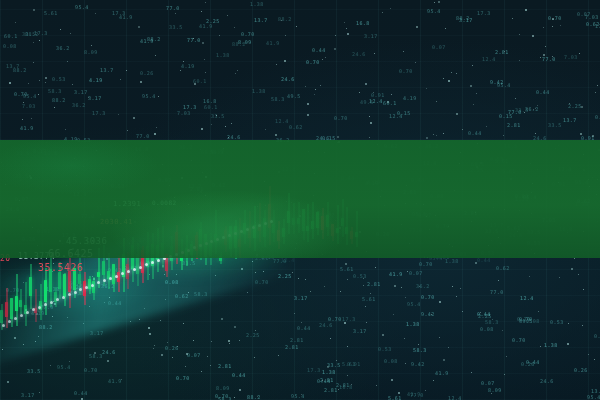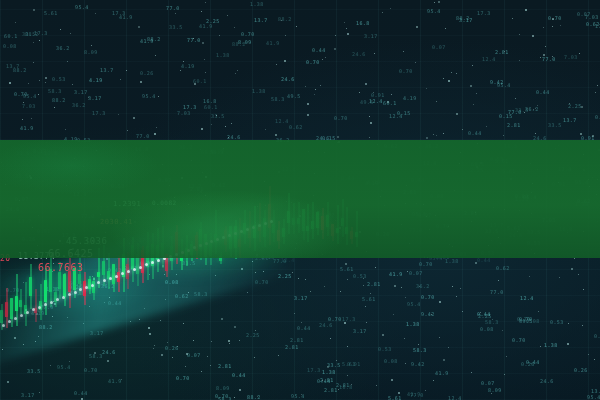--- a/index.html
+++ b/index.html
@@ -1249,21 +1249,21 @@
       <span class="tdot" style="left:252.1px;top:28.0px;opacity:0.98"></span>
       <span class="tdot" style="left:258.1px;top:26.0px;opacity:0.98"></span>
       <span class="tdot" style="left:264.0px;top:24.0px;opacity:0.99"></span>
       <span class="tdot" style="left:270.0px;top:22.0px;opacity:1.00"></span>
     </div>
 
   <div id="values">
       <span class="val" style="left:66px;top:236px;font-size:9px;color:#8fe8c0;opacity:0.85">45.3036</span>
       <span class="val" style="left:48px;top:248px;font-size:10px;color:#bfe9d6;opacity:0.85">66.6425</span>
       <span class="val" style="left:18px;top:252px;font-size:8px;color:#a8dccd;opacity:0.85">11.3774</span>
-      <span class="val" style="left:38px;top:262px;font-size:10px;color:#ff4d5e;opacity:0.85">66.7663</span>
+      <span class="val" style="left:38px;top:262px;font-size:10px;color:#ff4d5e;opacity:0.85">35.5426</span>
       <span class="val" style="left:113px;top:200px;font-size:7px;color:#7fd8b8;opacity:0.85">1.2391</span>
       <span class="val" style="left:100px;top:218px;font-size:7px;color:#e98a62;opacity:0.85">2030.41</span>
       <span class="val" style="left:152px;top:199px;font-size:6px;color:#86e0c4;opacity:0.85">0.0082</span>
       <span class="val" style="left:0px;top:254px;font-size:8px;color:#ff4d5e;opacity:0.85">20</span>
     </div>
 
   <div class="band">
     <div class="band-texture"></div>
   </div>
 

